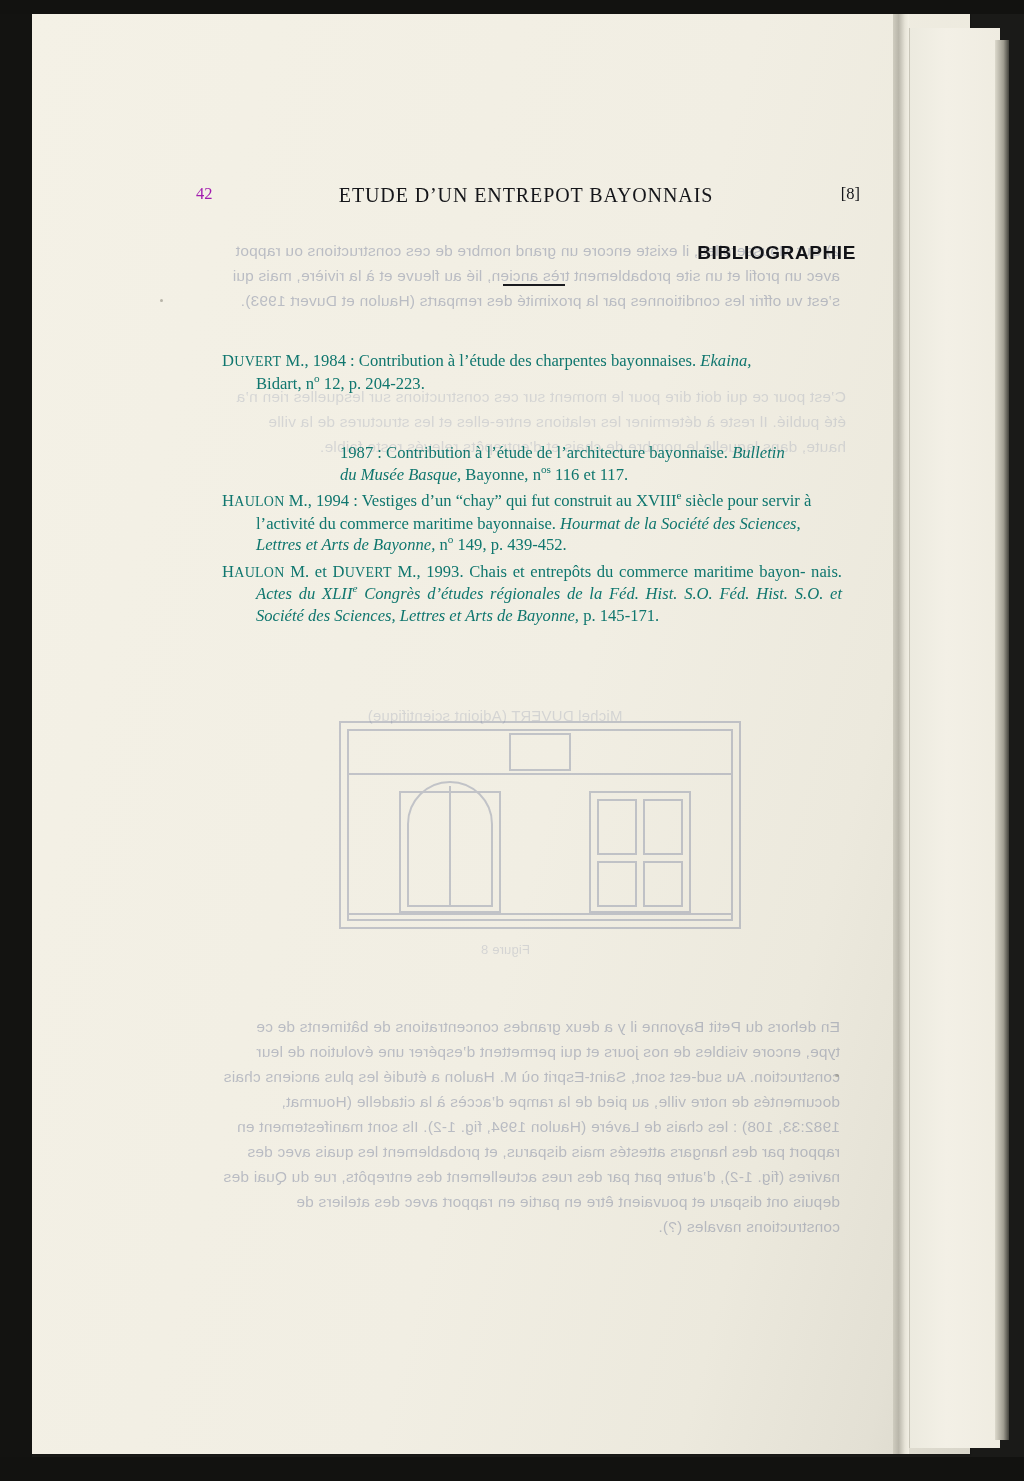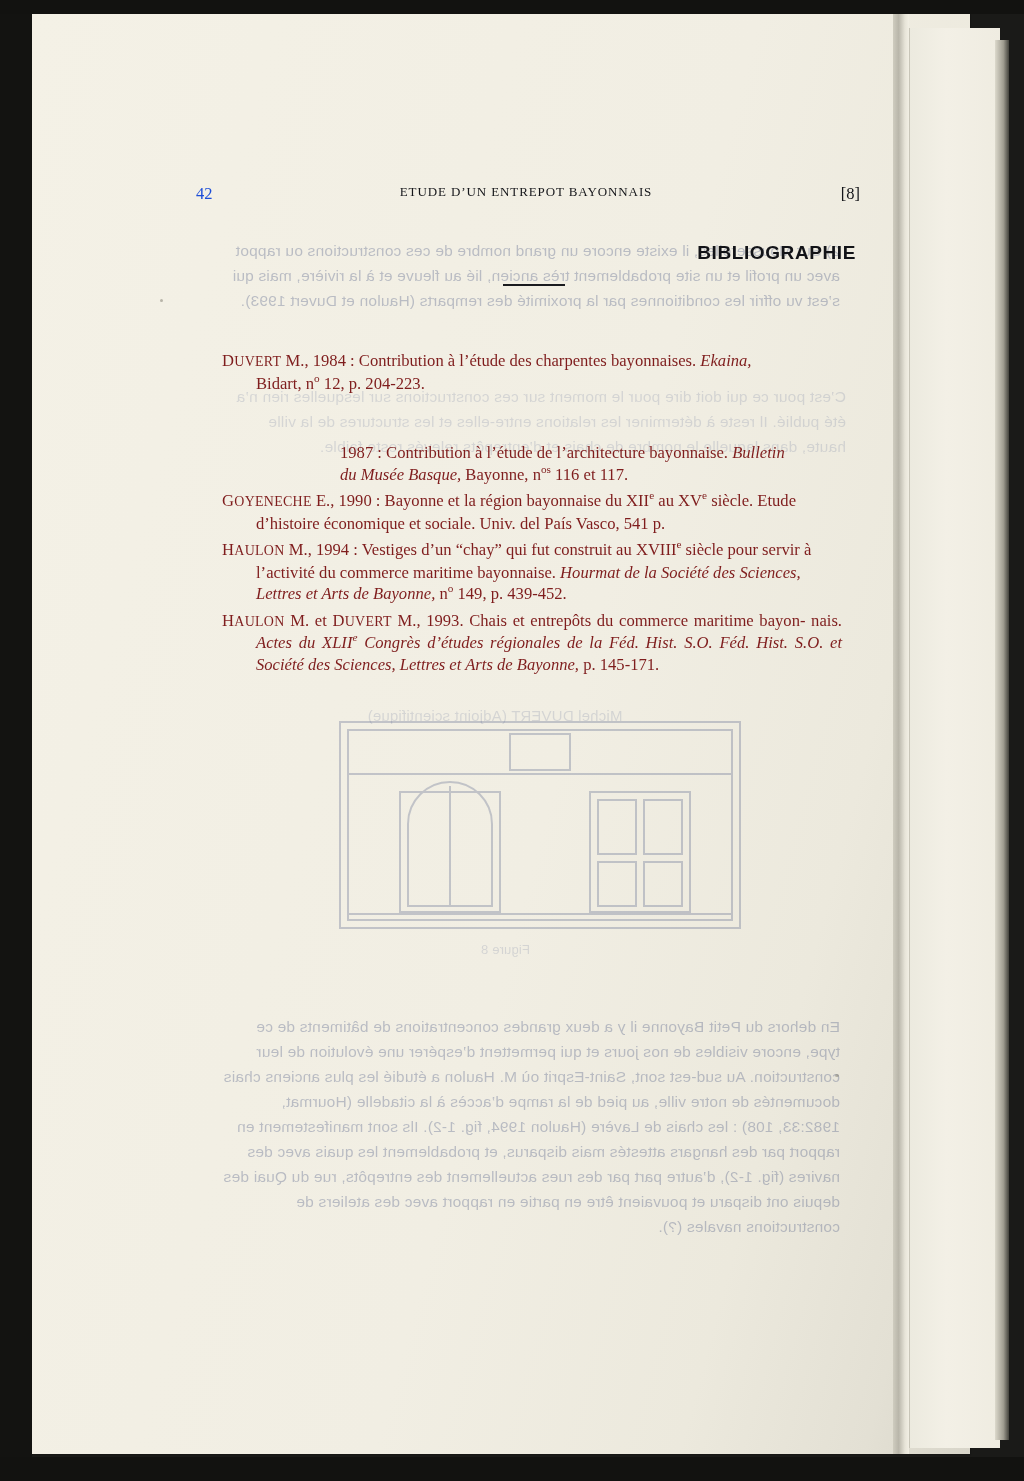--- a/index.html
+++ b/index.html
@@ -154,31 +154,31 @@
     top: 0;
     width: 940px;
     height: 1440px;
   }
   .running-head {
     position: absolute;
     top: 170px;
     left: 166px;
     width: 660px;
     text-align: center;
-    font-size: 13px;
+    font-size: 20px;
     letter-spacing: 0.9px;
     color: #15161a;
     font-family: "Liberation Serif", serif;
   }
   .folio-left {
     position: absolute;
     top: 170px;
     left: 166px;
     font-size: 16.5px;
-    color: #1d4ed8;
+    color: #a21caf;
   }
   .folio-right {
     position: absolute;
     top: 170px;
     left: 760px;
     width: 70px;
     text-align: right;
     font-size: 16.5px;
     color: #15161a;
   }
@@ -206,21 +206,21 @@
 
   #reflist {
     position: absolute;
     top: 336px;
     left: 192px;
     width: 620px;
   }
   .ref {
     font-size: 16.6px;
     line-height: 21.5px;
-    color: #7f1d1d;
+    color: #0f766e;
     margin-bottom: 5px;
     text-align: left;
     padding-left: 34px;
     text-indent: -34px;
   }
   .ref .sc {
     font-variant: small-caps;
     letter-spacing: 0.3px;
   }
   .ref i {
@@ -291,24 +291,20 @@
 
       <div id="reflist">
 
         <div class="ref">
           <span class="sc">D</span><span class="sc" style="font-size:0.84em">UVERT</span> M., 1984 : Contribution à l’étude des charpentes bayonnaises. <i>Ekaina,</i><br>
           Bidart, n<sup>o</sup> 12, p. 204-223.
           <span class="cont">1987 : Contribution à l’étude de l’architecture bayonnaise. <i>Bulletin</i><br>
           <i>du Musée Basque,</i> Bayonne, n<sup>os</sup> 116 et 117.</span>
         </div>
 
-        <div class="ref">
-          <span class="sc">G</span><span class="sc" style="font-size:0.84em">OYENECHE</span> E., 1990 : Bayonne et la région bayonnaise du XII<sup>e</sup> au XV<sup>e</sup> siècle.
-          Etude d’histoire économique et sociale. Univ. del País Vasco, 541 p.
-        </div>
 
         <div class="ref">
           <span class="sc">H</span><span class="sc" style="font-size:0.84em">AULON</span> M., 1994 : Vestiges d’un “chay” qui fut construit au XVIII<sup>e</sup> siècle pour
           servir à l’activité du commerce maritime bayonnaise. <i>Hourmat de la Société des</i>
           <i>Sciences, Lettres et Arts de Bayonne,</i> n<sup>o</sup> 149, p. 439-452.
         </div>
 
         <div class="ref justify">
           <span class="sc">H</span><span class="sc" style="font-size:0.84em">AULON</span> M. et <span class="sc">D</span><span class="sc" style="font-size:0.84em">UVERT</span> M., 1993. Chais et entrepôts du commerce maritime bayon-
           nais. <i>Actes du XLII<sup>e</sup> Congrès d’études régionales de la Féd. Hist. S.O. Féd. Hist.</i>

